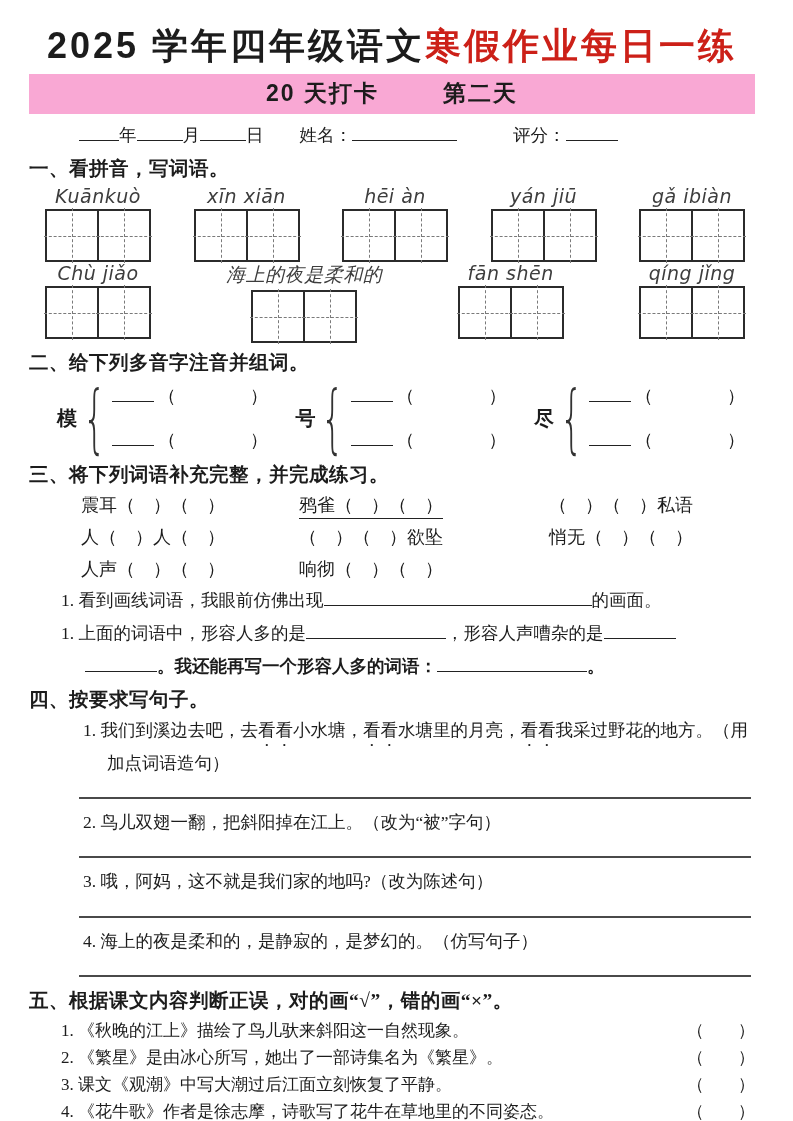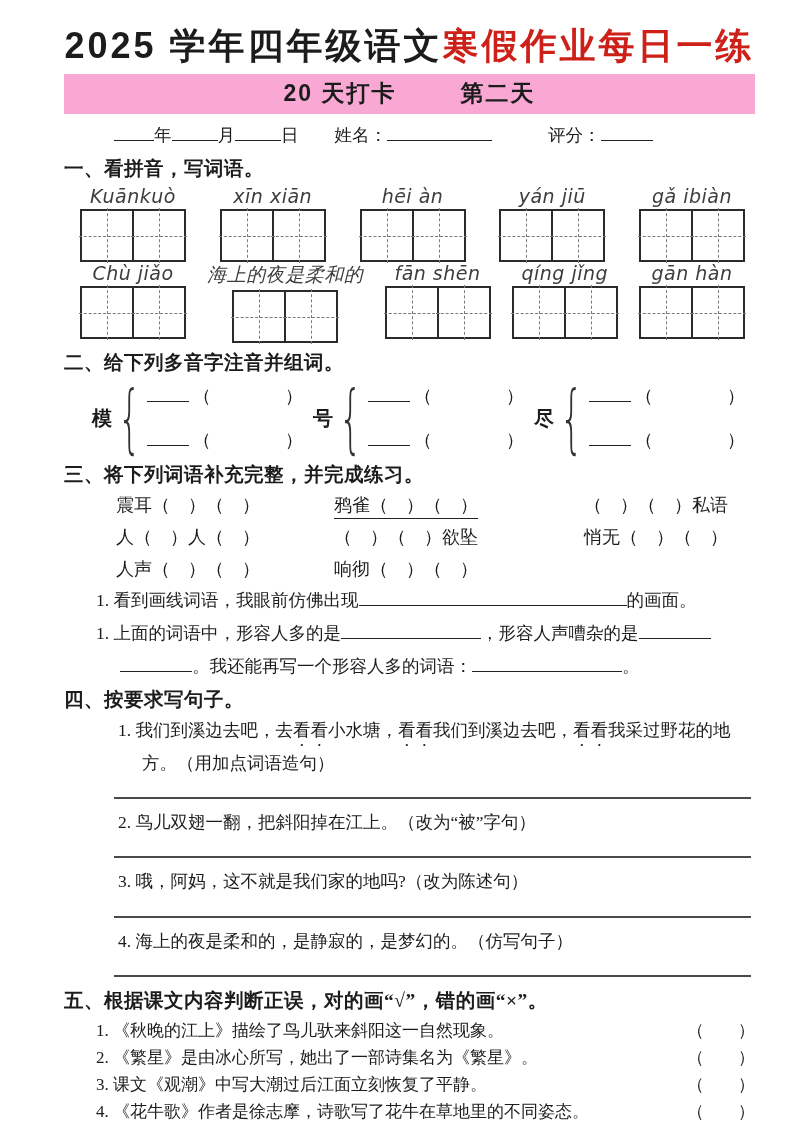--- a/index.html
+++ b/index.html
@@ -1,21 +1,21 @@
 <!DOCTYPE html>
 <html><head>
 <meta charset="utf-8">
 <style>
   html,body { margin:0; padding:0; background:#ffffff; }
   body {
     width:793px; height:1121px; overflow:hidden;
     font-family:"Liberation Serif", serif;
     color:#1c1c1c;
   }
-  .page { box-sizing:border-box; width:793px; height:869px; padding:24px 38px 0 64px; }
+  .page { box-sizing:border-box; width:793px; height:869px; padding:24px 38px 0 29px; }
 
   
   .title {
     text-align:center; white-space:nowrap;
     font-family:"Liberation Sans", sans-serif;
     font-weight:900; font-size:36px; letter-spacing:3px; line-height:1.2;
   }
   .title .red { color:#cc2018; }
   .banner {
     background:#f9a8d4; text-align:center;
@@ -56,21 +56,21 @@
   .poly-rows { display:flex; flex-direction:column; gap:20px; }
   .poly-row { font-size:18px; white-space:nowrap; }
   .poly-row .blank { width:42px; margin-right:4px; }
   .pgap { display:inline-block; width:74px; }
 
   
   .s3-grid { display:grid; grid-template-columns:218px 250px auto; padding-left:52px;
              row-gap:8px; font-size:18px; margin:5px 0 3px; }
   .underlined { border-bottom:1.6px solid #222; padding-bottom:3px;text-align:right; }
   .s3-q { font-size:17.5px; padding-left:32px; margin:5px 0; line-height:1.6; }
-  .s3-q.indent2 { padding-left:56px; }
+  .s3-q.indent2 { padding-left:56px;font-weight:bold; }
 
   
   .s4-item { font-size:17.5px; padding-left:78px; text-indent:-24px; line-height:1.55; margin:4px 0 0; }
   .dotted { -webkit-text-emphasis:filled dot; -webkit-text-emphasis-position:under;
             text-emphasis:filled dot; text-emphasis-position:under right; }
   .answer-line { border-top:2px solid #4a4a4a; margin:20px 4px 10px 50px; }
 
   
   .s5-item { display:flex; justify-content:space-between; font-size:17px;
              padding-left:32px; line-height:1.6; }
@@ -148,27 +148,20 @@
     </div>
     <div class="word-block">
       <div class="pinyin">fān shēn</div>
       <div class="pair">
           <div class="tian"></div>
           <div class="tian"></div>
         </div>
     </div>
     <div class="word-block">
       <div class="pinyin">qíng jǐng</div>
-      <div class="pair">
-          <div class="tian"></div>
-          <div class="tian"></div>
-        </div>
-    </div>
-    <div class="word-block">
-      <div class="pinyin">gān hàn</div>
       <div class="pair">
           <div class="tian"></div>
           <div class="tian"></div>
         </div>
     </div>
   </div>
 
   <div class="sec-heading">二、给下列多音字注音并组词。</div>
   <div class="poly-row-container">
     <div class="poly-group">
@@ -214,21 +207,21 @@
   </div>
   <div class="s3-q">
     <span>1. 上面的词语中，形容人多的是</span><span class="blank w140"></span><span>，形容人声嘈杂的是</span><span class="blank w72"></span>
   </div>
   <div class="s3-q indent2">
     <span class="blank w72"></span><span>。我还能再写一个形容人多的词语：</span><span class="blank w150"></span><span>。</span>
   </div>
 
   <div class="sec-heading">四、按要求写句子。</div>
   <div class="s4-item">
-    <span>1. 我们到溪边去吧，去</span><span class="dotted">看看</span><span>小水塘，</span><span class="dotted">看看</span><span>我们到溪边去吧，</span><span class="dotted">看看</span><span>我采过野花的地方。（用加点词语造句）</span>
+    <span>1. 我们到溪边去吧，去</span><span class="dotted">看看</span><span>小水塘，</span><span class="dotted">看看</span><span>水塘里的月亮，</span><span class="dotted">看看</span><span>我采过野花的地方。（用加点词语造句）</span>
   </div>
   <div class="answer-line"></div>
   <div class="s4-item">2. 鸟儿双翅一翻，把斜阳掉在江上。（改为“被”字句）</div>
   <div class="answer-line"></div>
   <div class="s4-item">3. 哦，阿妈，这不就是我们家的地吗?（改为陈述句）</div>
   <div class="answer-line"></div>
   <div class="s4-item">4. 海上的夜是柔和的，是静寂的，是梦幻的。（仿写句子）</div>
   <div class="answer-line"></div>
 
   <div class="sec-heading">五、根据课文内容判断正误，对的画“√”，错的画“×”。</div>

